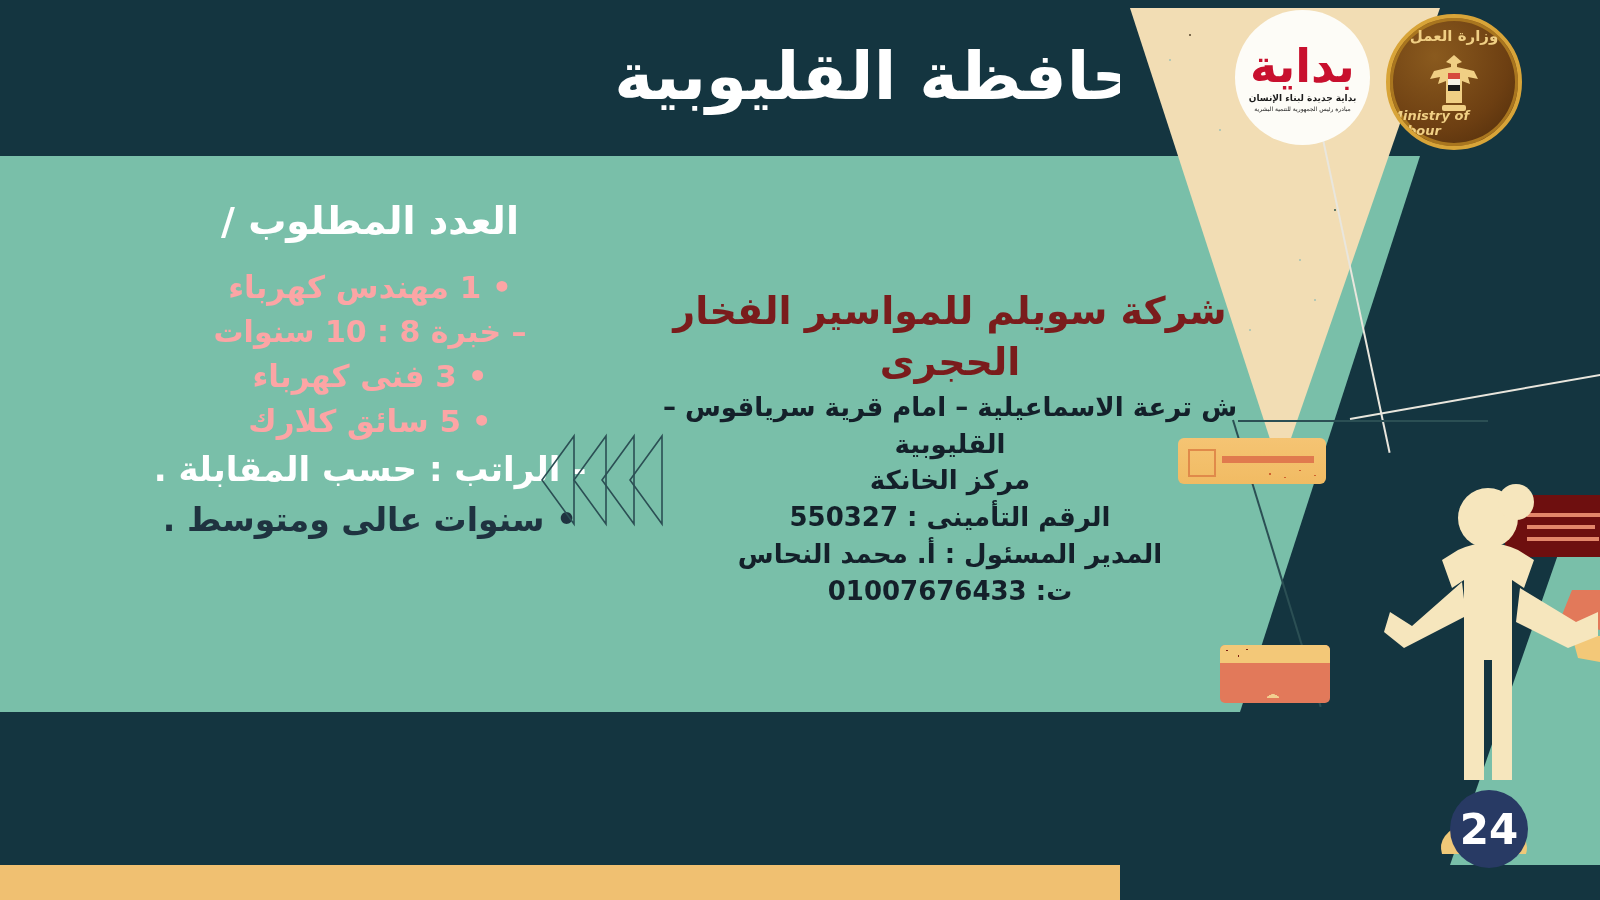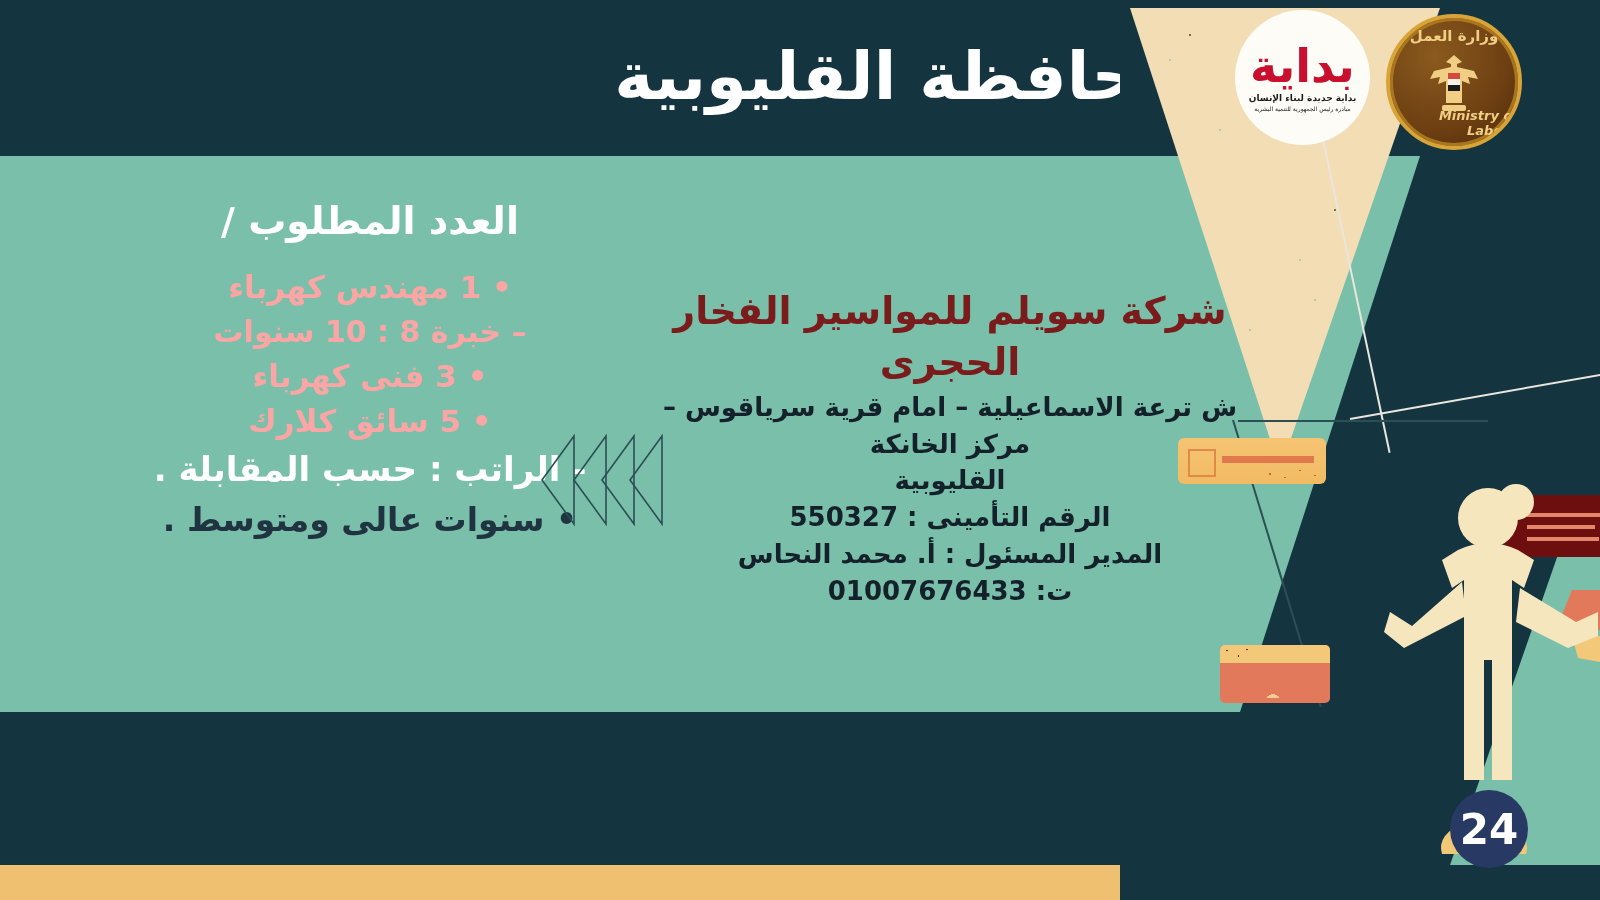--- a/index.html
+++ b/index.html
@@ -68,21 +68,21 @@
   .logo-sub1{color:#1b1b1b;font-size:9px;font-weight:700;direction:rtl;margin-top:7px;}
   .logo-sub2{color:#1b1b1b;font-size:6px;direction:rtl;margin-top:2px;}
 
   .seal{
     position:absolute;left:266px;top:14px;width:128px;height:128px;border-radius:50%;
     background:radial-gradient(circle at 35% 30%,#8a5a1e 0%,#6d3f12 60%,#4c2a0a 100%);
     border:4px solid #d8a438;box-shadow:0 0 0 3px #a9761f inset;
     display:flex;align-items:center;justify-content:center;overflow:hidden;
   }
   .seal-ar{position:absolute;top:9px;left:0;right:0;text-align:center;color:#f0cf84;font-size:15px;font-weight:700;direction:rtl;}
-  .seal-en{position:absolute;bottom:8px;left:0;right:0;text-align:right;color:#f0cf84;font-size:13px;font-style:italic;font-weight:700;}
+  .seal-en{position:absolute;bottom:8px;left:0;right:0;text-align:left;color:#f0cf84;font-size:13px;font-style:italic;font-weight:700;}
   .eagle{width:56px;height:62px;margin-top:4px;}
 
   .card-orange{
     position:absolute;left:58px;top:438px;width:148px;height:46px;border-radius:6px;
     background:linear-gradient(180deg,#f5c473 0%,#f1bb63 100%);
   }
   .card-orange .sq{position:absolute;left:10px;top:11px;width:24px;height:24px;border:2px solid #e08a4a;}
   .card-orange .ln{position:absolute;left:44px;top:18px;width:92px;height:7px;background:#e07a4e;}
   .card-orange .grit{position:absolute;right:2px;bottom:2px;width:60px;height:16px;
     background:radial-gradient(1.5px 1.5px at 10% 50%,#d0622e 50%,transparent 51%),
@@ -232,20 +232,20 @@
       <path d="M34 6 L34 94 L2 50 Z"></path>
       <path d="M66 6 L66 94 L34 50 Z"></path>
       <path d="M94 6 L94 94 L62 50 Z"></path>
       <path d="M122 6 L122 94 L90 50 Z"></path>
     </g>
   </svg>
 
   <div class="col-right">
     <div class="co-name">شركة سويلم للمواسير الفخار الحجرى</div>
     <div class="co-line">ش ترعة الاسماعيلية – امام قرية سرياقوس –</div>
+    <div class="co-line">القليوبية</div>
     <div class="co-line">مركز الخانكة</div>
-    <div class="co-line">القليوبية</div>
     <div class="co-line">الرقم التأمينى : 550327</div>
     <div class="co-line">المدير المسئول : أ. محمد النحاس</div>
     <div class="co-line">ت: 01007676433</div>
   </div>
 
 </div>
 
 </body></html>

